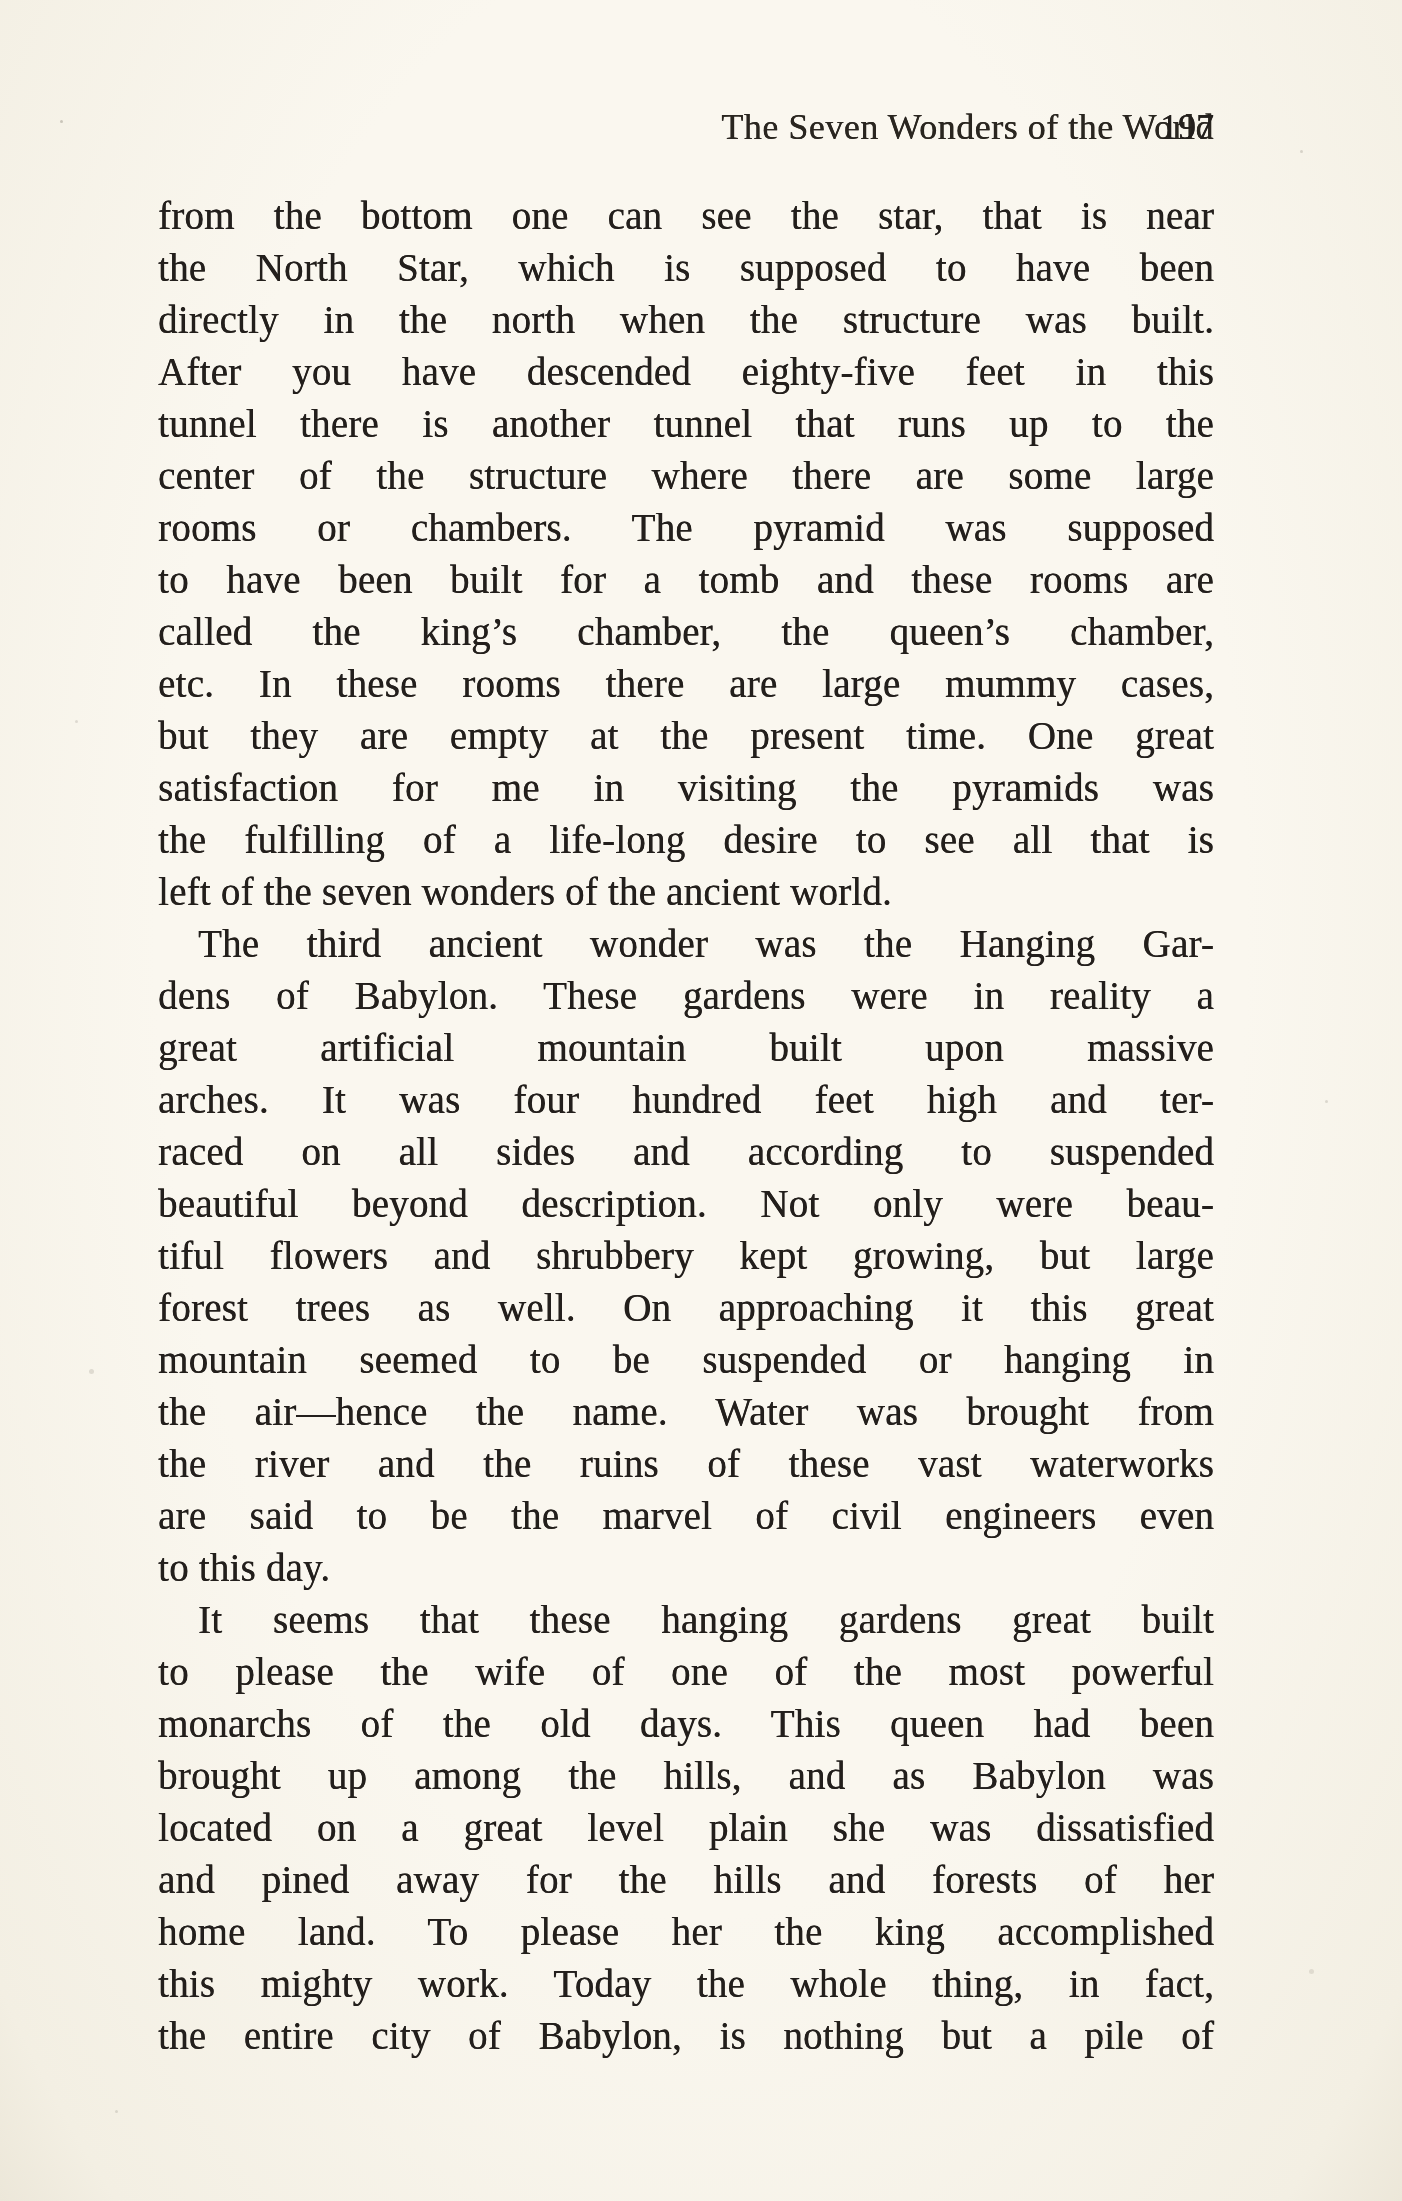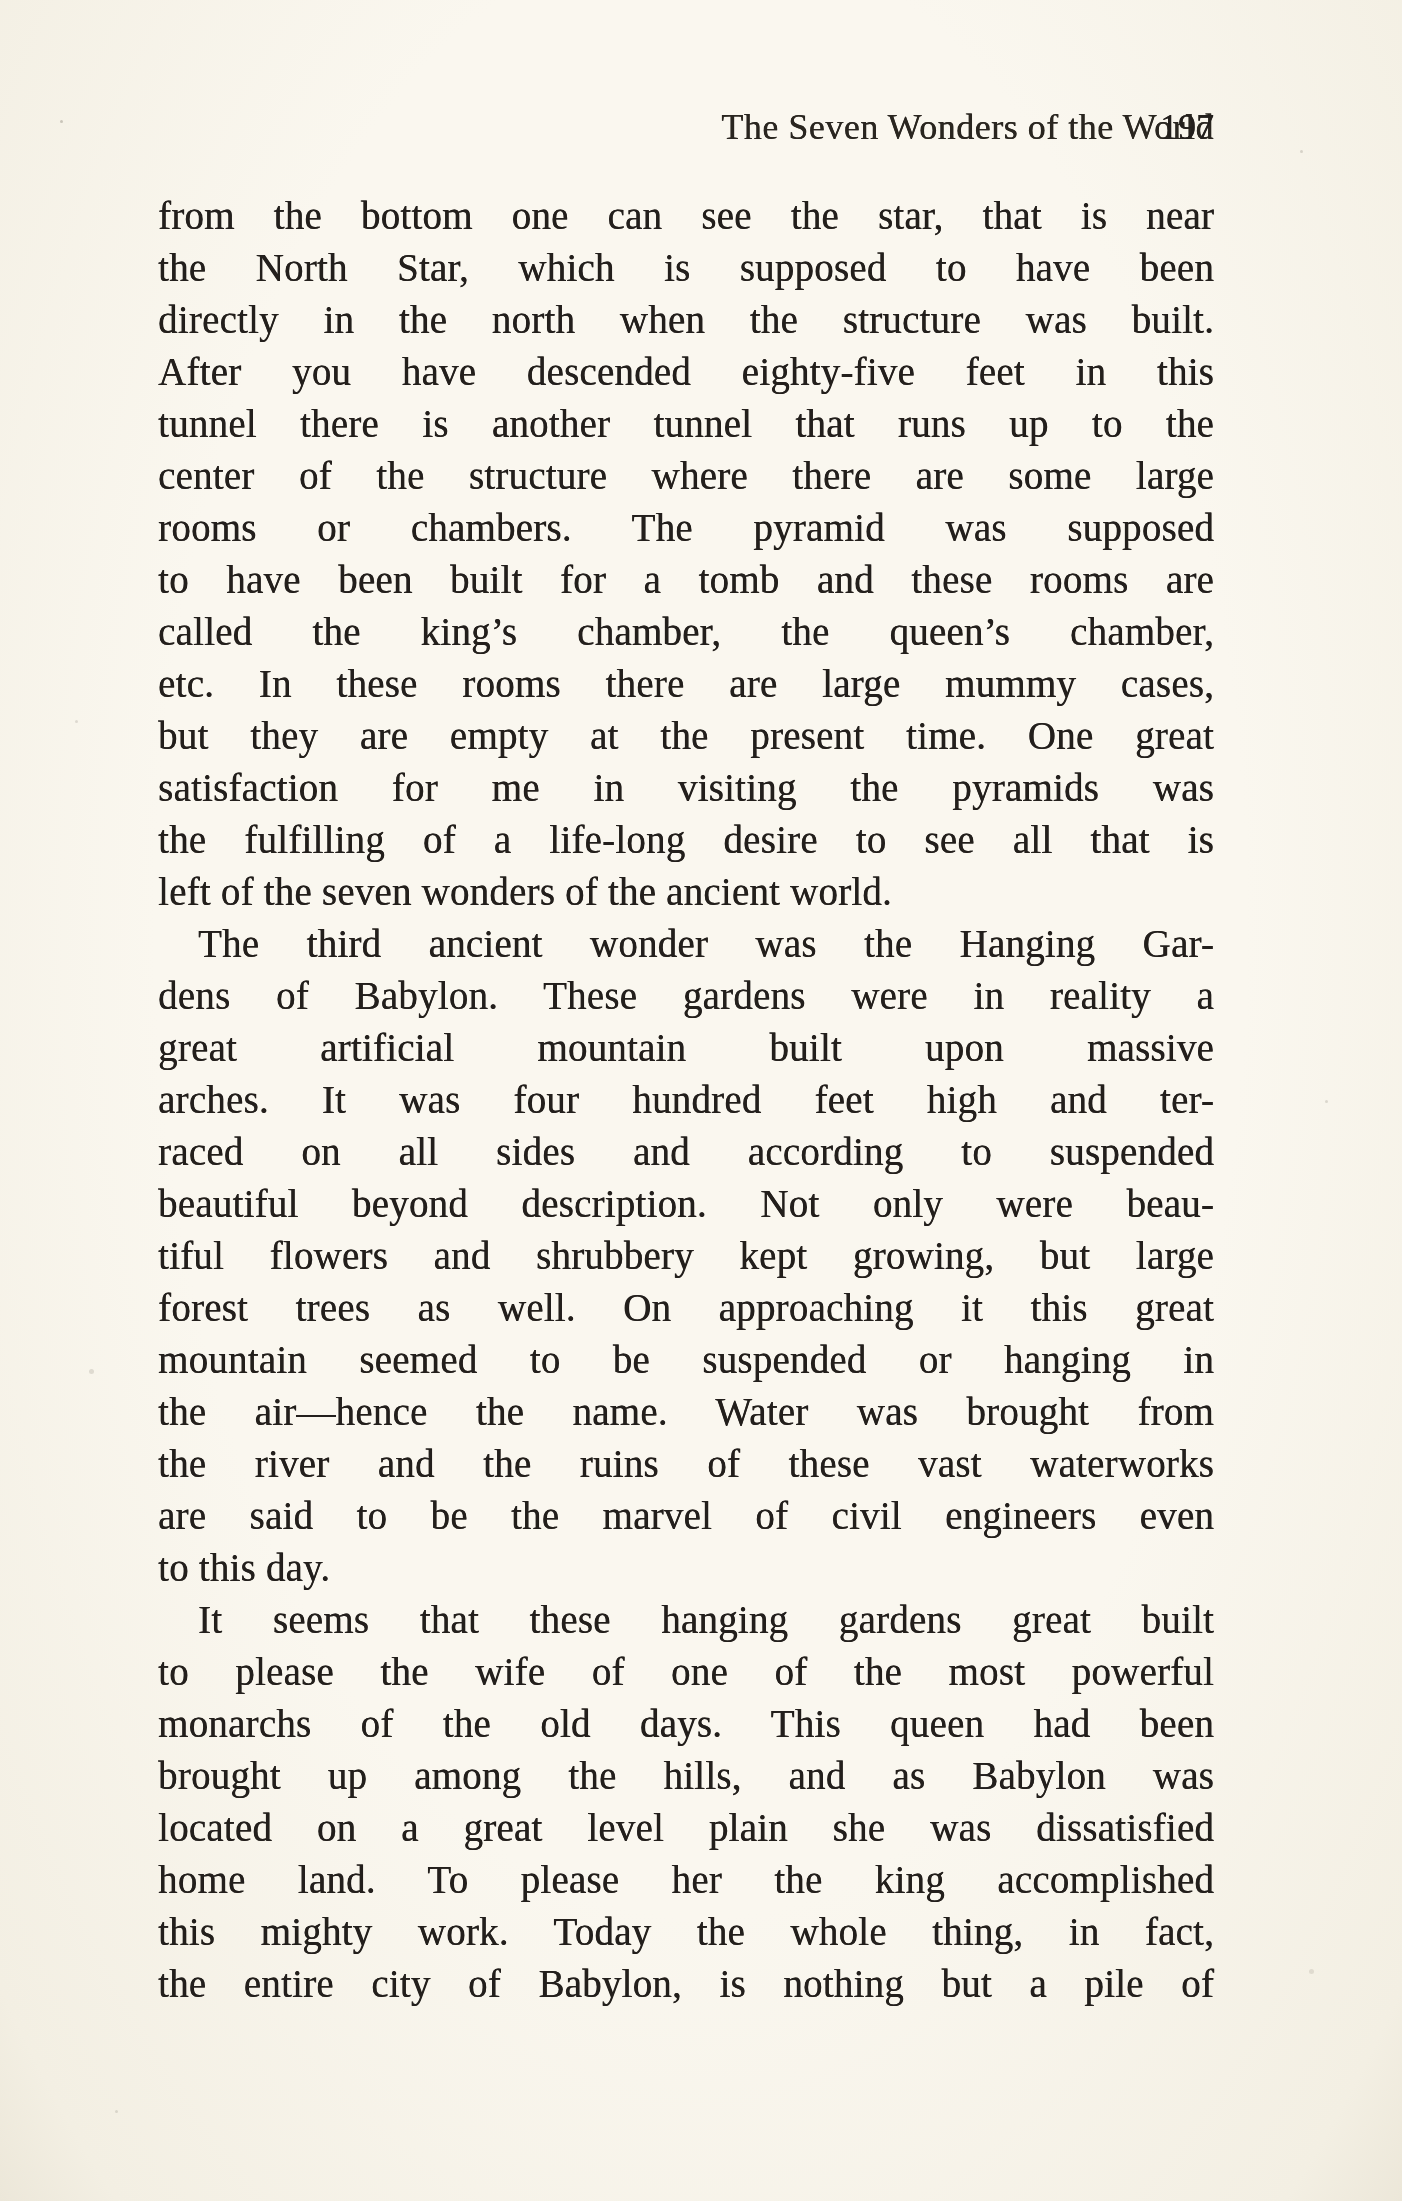--- a/index.html
+++ b/index.html
@@ -132,19 +132,20 @@
           <div class="line">the river and the ruins of these vast waterworks</div>
           <div class="line">are said to be the marvel of civil engineers even</div>
           <div class="line no-stretch">to this day.</div>
         </div>
         <div class="paragraph indent">
           <div class="line">It seems that these hanging gardens great built</div>
           <div class="line">to please the wife of one of the most powerful</div>
           <div class="line">monarchs of the old days.  This queen had been</div>
           <div class="line">brought up among the hills, and as Babylon was</div>
           <div class="line">located on a great level plain she was dissatisfied</div>
+          <div class="line">and pined away for the hills and forests of her</div>
           <div class="line">home land.  To please her the king accomplished</div>
           <div class="line">this mighty work.  Today the whole thing, in fact,</div>
           <div class="line">the entire city of Babylon, is nothing but a pile of</div>
         </div>
       </div>
   </div>
 </div>
 
 </body></html>

